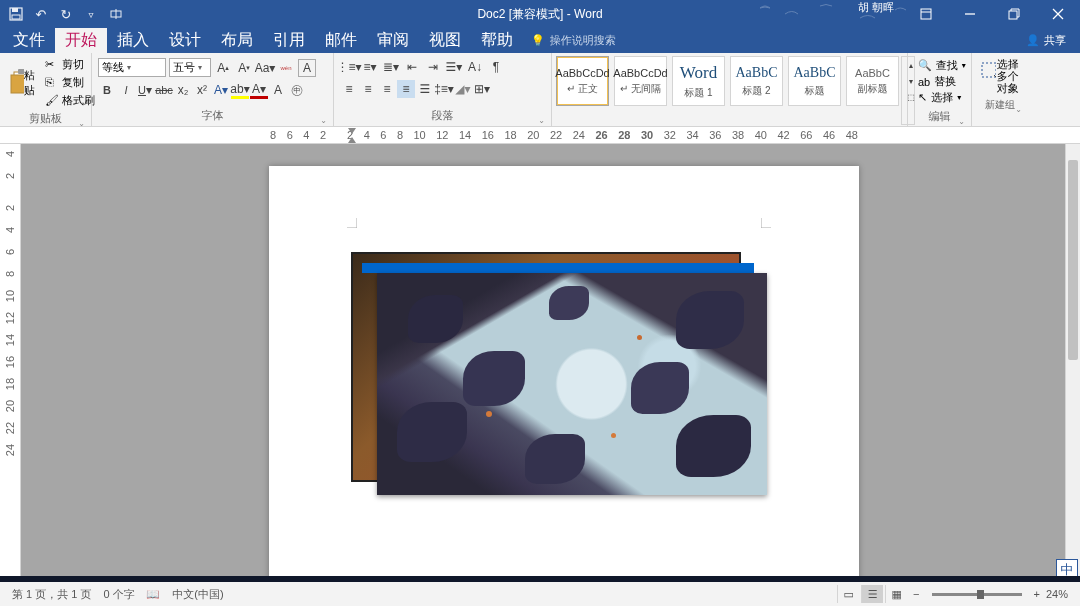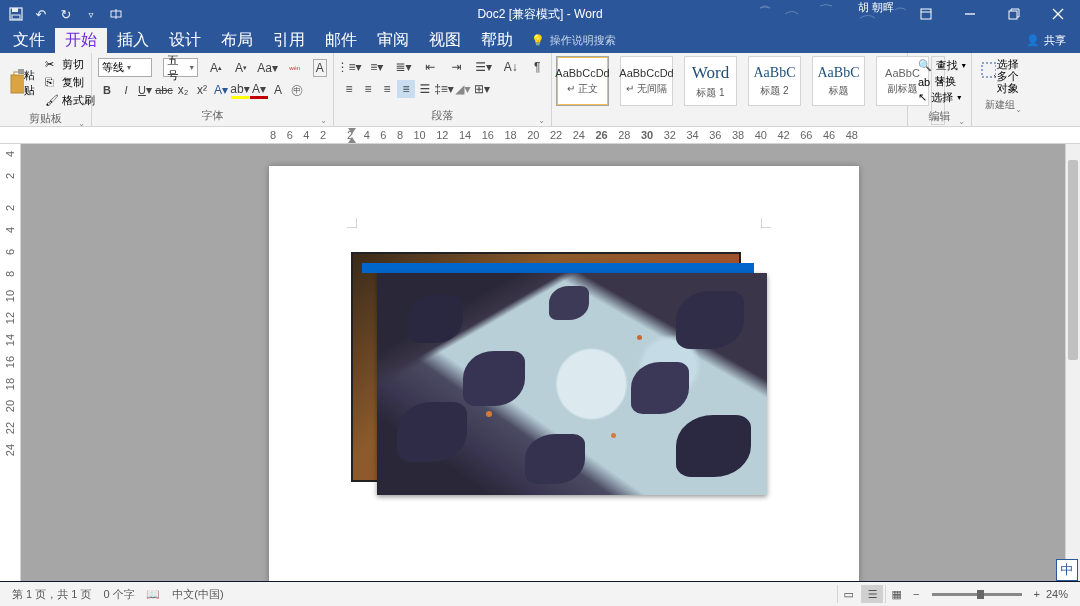--- a/index.html
+++ b/index.html
@@ -6,58 +6,58 @@
 body{width:1080px;height:606px;background:#fff;overflow:hidden;position:relative}
 .title-bar{height:28px;background:#2b579a;display:flex;align-items:center;color:#fff;position:relative}
 .qa-left{display:flex;align-items:center;gap:9px;padding:0 8px}
 .qa-btn{width:16px;height:16px;display:flex;align-items:center;justify-content:center;color:#fff;opacity:.9;font-size:13px}
 .title-center{position:absolute;left:50%;transform:translateX(-50%);font-size:12px}
 .title-right{position:absolute;right:0;display:flex;align-items:flex-start;height:100%}
 .usr{display:flex;align-items:center;gap:6px;padding:0 10px;font-size:12px}
 .win-btn{width:44px;height:28px;display:flex;align-items:center;justify-content:center}
 .menu-bar{height:25px;background:#2b579a;display:flex;align-items:center;color:#fff;padding-left:3px}
 .menu-item{padding:4px 10px;font-size:16px}
-.menu-item.active{background:#f3f3f3;color:#6d28d9}
+.menu-item.active{background:#f3f3f3;color:#be185d}
 .tell-me{display:flex;align-items:center;gap:5px;padding:0 8px;color:#c9d7ea;font-size:12px}
 .share{margin-left:auto;padding:0 14px;display:flex;align-items:center;gap:4px}
 .ribbon{height:74px;background:#f3f3f3;border-bottom:1px solid #d4d4d4;display:flex}
 .r-group{border-right:1px solid #d4d4d4;display:flex;flex-direction:column;padding:3px 4px 1px}
 .r-top{flex:1;display:flex;gap:2px}
 .r-label{font-size:11px;text-align:center;color:#666;padding:2px 0;position:relative}
 .r-label::after{content:"⌄";position:absolute;right:2px;bottom:0;font-size:8px;color:#888}
 .big-btn{display:flex;flex-direction:row;align-items:center;justify-content:center;padding:2px 4px;min-width:36px}
 .big-btn .ic{width:28px;height:28px;margin-bottom:2px}
 .sm-stack{display:flex;flex-direction:column;gap:1px;justify-content:center}
 .sm-row{display:flex;align-items:center;gap:3px;padding:1px 3px;white-space:nowrap;font-size:11px}
 .sm-ic{width:14px;height:14px}
-.font-top{display:flex;align-items:center;gap:11px}
+.font-top{display:flex;align-items:center;gap:3px}
 .sel{background:#fff;border:1px solid #ababab;height:19px;display:flex;align-items:center;padding:0 3px;font-size:11px}
 .sel .arr{margin-left:3px;color:#666;font-size:8px}
 .mini{width:18px;height:18px;display:flex;align-items:center;justify-content:center;font-size:12px;color:#444}
 .mini.box{border:1px solid #ababab}
 .font-bot{display:flex;align-items:center;gap:1px;margin-top:4px}
-.style-gal{display:flex;gap:11px}
+.style-gal{display:flex;gap:5px}
 .style-item{width:53px;height:50px;border:1px solid #d4d4d4;background:#fff;display:flex;flex-direction:column;align-items:center;justify-content:center}
 .style-item.sel-st{border:1px solid #a5a5a5;box-shadow:inset 0 0 0 1px #f2c051}
 .style-prev{font-size:11px;color:#333}
 .style-prev.big{font-size:17px;font-family:"SimSun";color:#1f4e79}
 .style-name{font-size:10px;color:#555;margin-top:3px}
 .edit-stack{display:flex;flex-direction:column;gap:1px;padding:2px 6px}
 .edit-row{display:flex;align-items:center;gap:4px;font-size:11px;white-space:nowrap}
 .ruler-h{height:17px;background:#fff;border-bottom:1px solid #d4d4d4;display:flex;align-items:center;font-size:9px;color:#666;position:relative;padding-left:21px}
 .ruler-v{position:absolute;left:0;top:144px;width:21px;bottom:24px;background:#fff;border-right:1px solid #d4d4d4;display:flex;flex-direction:column;align-items:center;font-size:9px;color:#666;padding-top:4px;gap:10px}
 .ruler-v span{transform:rotate(-90deg)}
 .canvas-area{position:absolute;left:21px;right:15px;top:144px;bottom:24px;background:#a6a6a6;overflow:hidden}
 .page{position:absolute;left:248px;top:22px;width:590px;height:760px;background:#fff;box-shadow:0 0 6px rgba(0,0,0,.3)}
 .img-stack{position:absolute;left:82px;top:86px;width:410px;height:252px}
 .img-back{position:absolute;left:0;top:0;width:390px;height:230px;background:linear-gradient(135deg,#3a2a1a,#8b5a2b,#a0522d,#654321);border:2px solid #222}
 .img-mid{position:absolute;left:11px;top:11px;width:392px;height:10px;background:#0066cc}
 .img-front{position:absolute;left:26px;top:21px;width:390px;height:222px;background:radial-gradient(circle at 55% 50%,#dceaf0 14%,transparent 15%),radial-gradient(circle at 75% 42%,#c5dce6 8%,transparent 10%),linear-gradient(150deg,#2a2838 18%,#3a3548 24%,transparent 26%),linear-gradient(35deg,#2a2838 16%,#3a3550 23%,#4a4a62 33%,transparent 38%),linear-gradient(210deg,#3a3548 24%,transparent 28%),#b8cfd8;box-shadow:0 2px 5px rgba(0,0,0,.4);position:relative;overflow:hidden}
 .leaf{position:absolute;border-radius:50% 20% 50% 20%}
-.status-bar{position:absolute;bottom:0;left:0;right:0;height:22px;background:#f3f3f3;border-top:1px solid #0f172a;display:flex;align-items:center;font-size:11px;color:#555;padding:12px 6px}
+.status-bar{position:absolute;bottom:0;left:0;right:0;height:22px;background:#f3f3f3;border-top:6px solid #0f172a;display:flex;align-items:center;font-size:11px;color:#555;padding:12px 6px}
 .status-bar>*{padding:0 6px}
 .st-right{margin-left:auto;display:flex;align-items:center;gap:2px}
 .view-btn{width:22px;height:18px;display:flex;align-items:center;justify-content:center;border-left:1px solid #d4d4d4}
 .zoom-slider{width:90px;height:3px;background:#888;position:relative;margin:0 6px}
 .zoom-slider::after{content:"";position:absolute;left:50%;top:-3px;width:7px;height:9px;background:#666}
 .scroll-v{position:absolute;right:0;top:144px;width:15px;bottom:24px;background:#f0f0f0;border-left:1px solid #d4d4d4}
 .scroll-v::after{content:"";position:absolute;top:16px;left:2px;right:2px;height:200px;background:#c1c1c1;border-radius:2px}
 .ime{position:absolute;right:2px;bottom:25px;width:22px;height:22px;background:#fff;border:1px solid #2b579a;color:#2b579a;display:flex;align-items:center;justify-content:center;font-size:13px}
 .ruler-corner{position:absolute;left:0;top:127px;width:21px;height:17px;background:#fff;border-right:1px solid #d4d4d4;border-bottom:1px solid #d4d4d4;display:flex;align-items:center;justify-content:center;font-size:9px;color:#888}
 .deco-birds{position:absolute;right:140px;top:0;width:200px;height:28px;opacity:.25;pointer-events:none}
@@ -321,21 +321,21 @@
       <span>8</span>
       <span>10</span>
       <span>12</span>
       <span>14</span>
       <span>16</span>
       <span>18</span>
       <span>20</span>
       <span>22</span>
       <span>24</span>
       <span style="font-weight: bold;">26</span>
-      <span style="font-weight: normal;">28</span>
+      <span style="font-weight: bold;">28</span>
       <span style="font-weight: bold;">30</span>
       <span>32</span>
       <span>34</span>
       <span>36</span>
       <span>38</span>
       <span>40</span>
       <span>42</span>
       <span>66</span>
       <span>46</span>
       <span>48</span>

